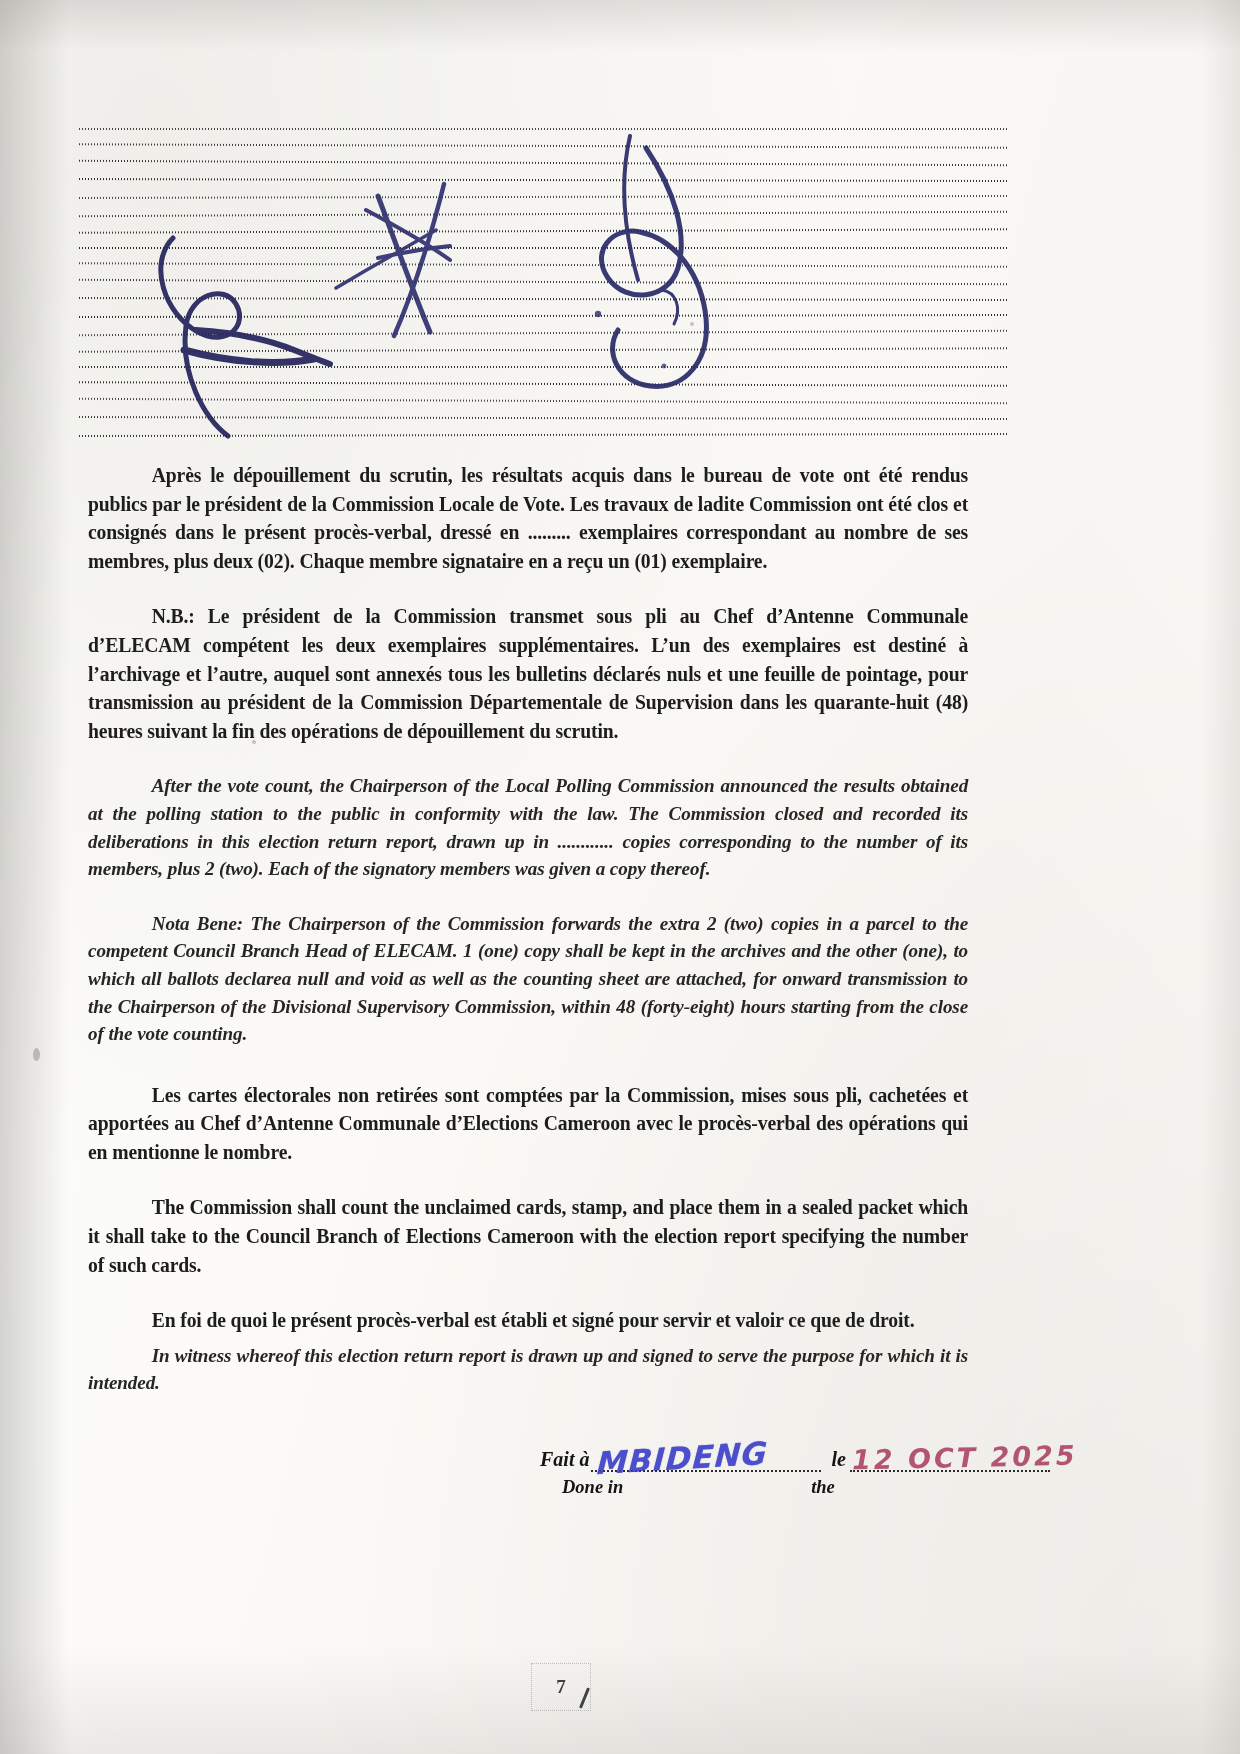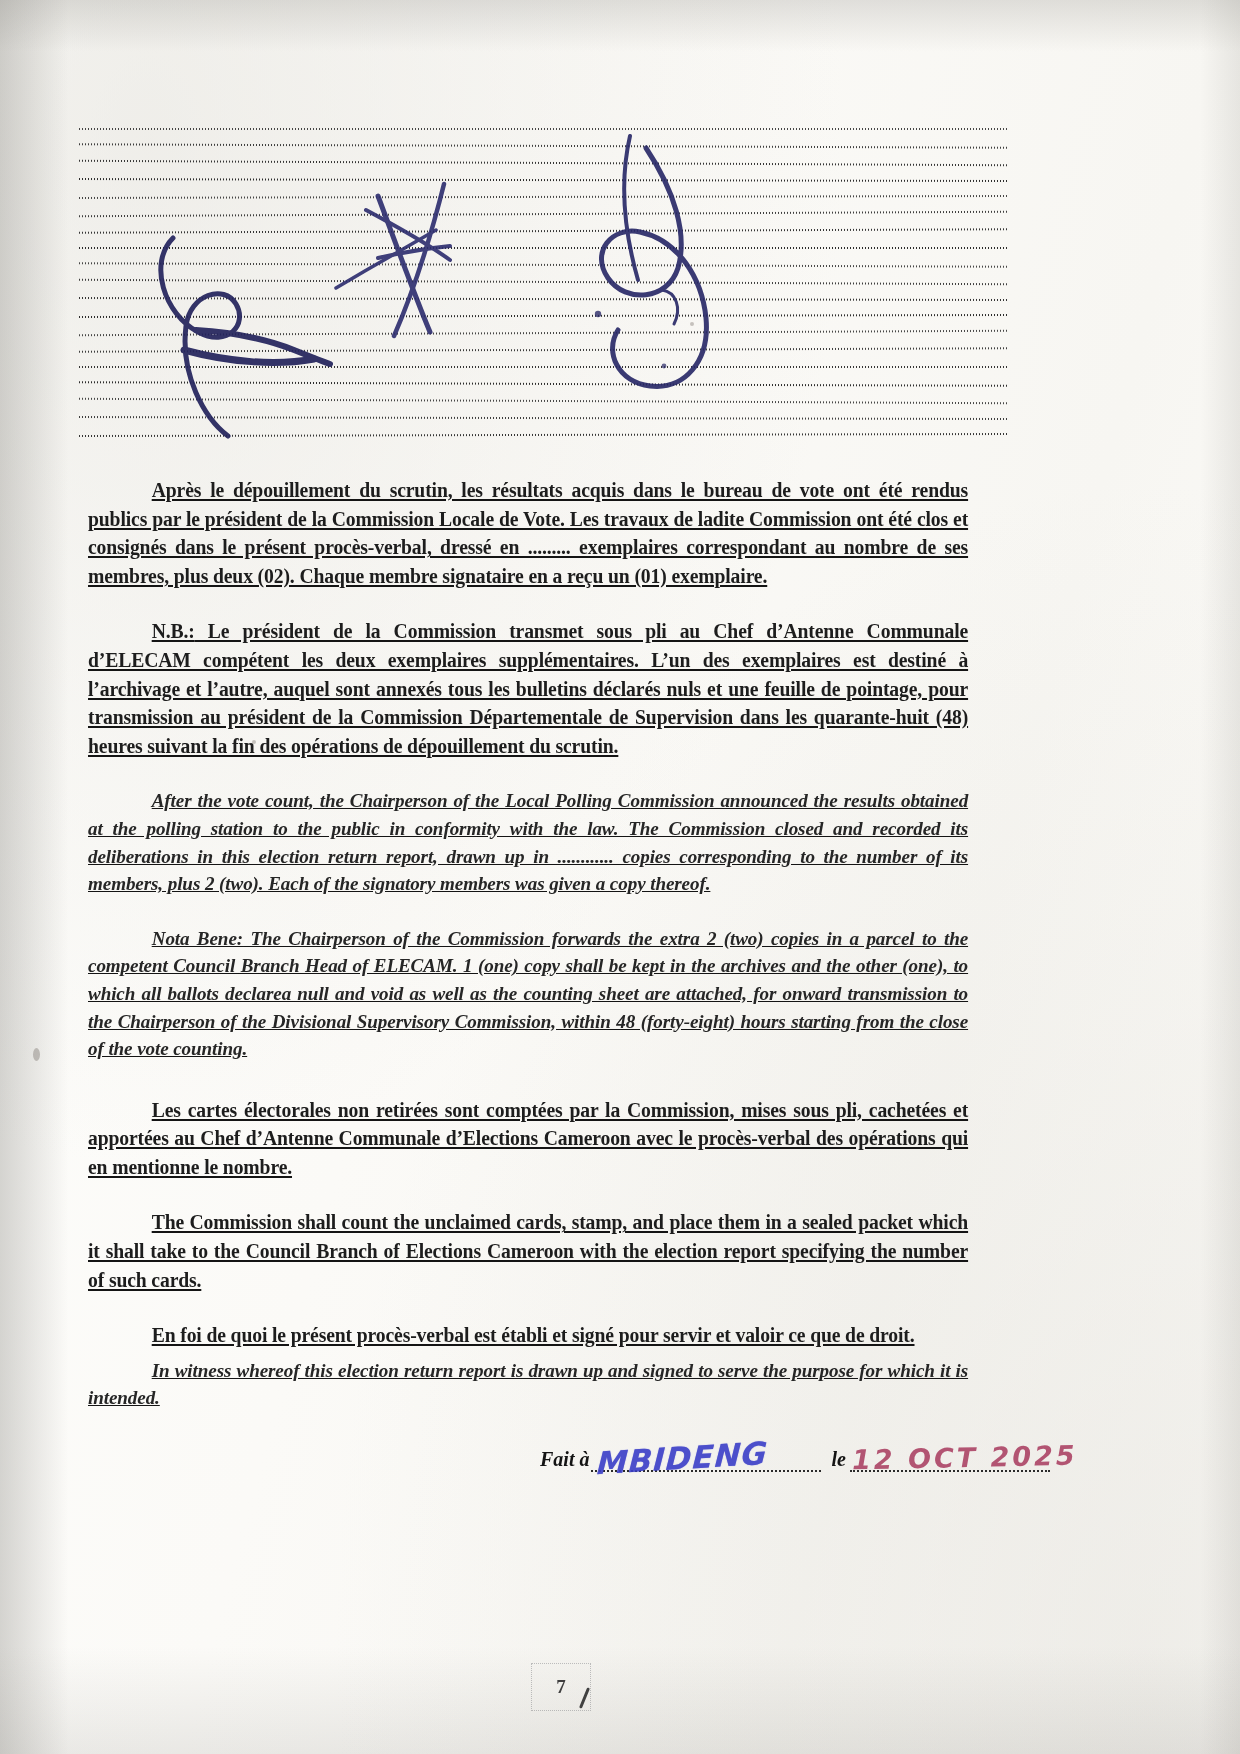--- a/index.html
+++ b/index.html
@@ -82,23 +82,22 @@
     top: 118px;
     width: 930px;
     height: 330px;
     pointer-events: none;
   }
 
   
   .body {
     position: absolute;
     left: 88px;
-    top: 476px;
+    top: 461px;
     width: 912px;
-    text-decoration: underline;
   }
   p.para {
     margin: 0 0 7px 0;
     font-size: 20.4px;
     line-height: 28.6px;
     text-align: justify;
     text-indent: 66px;
     font-weight: 700;
     letter-spacing: -0.15px;
     font-stretch: condensed;
@@ -321,20 +320,24 @@
     <div class="signoff-row">
       <span class="label-fait">Fait à</span>
       <span class="dotfill">
         <span class="hw-place">MBIDENG</span>
       </span>
       <span class="label-le">le</span>
       <span class="datefill">
         <span class="hw-date">12 OCT 2025</span>
       </span>
     </div>
+    <div class="signoff-sub">
+      <span class="sub-donein">Done in</span>
+      <span class="sub-the">the</span>
+    </div>
   </div>
 
   <div class="pagenum">
     <span>7</span>
     <span class="slash"></span>
   </div>
 
   <div class="speck" style="left:33px; top:1048px; width:7px; height:13px;"></div>
   <div class="speck" style="left:252px; top:740px; width:4px; height:4px;"></div>
   <div class="speck" style="left:690px; top:322px; width:4px; height:4px;"></div>

